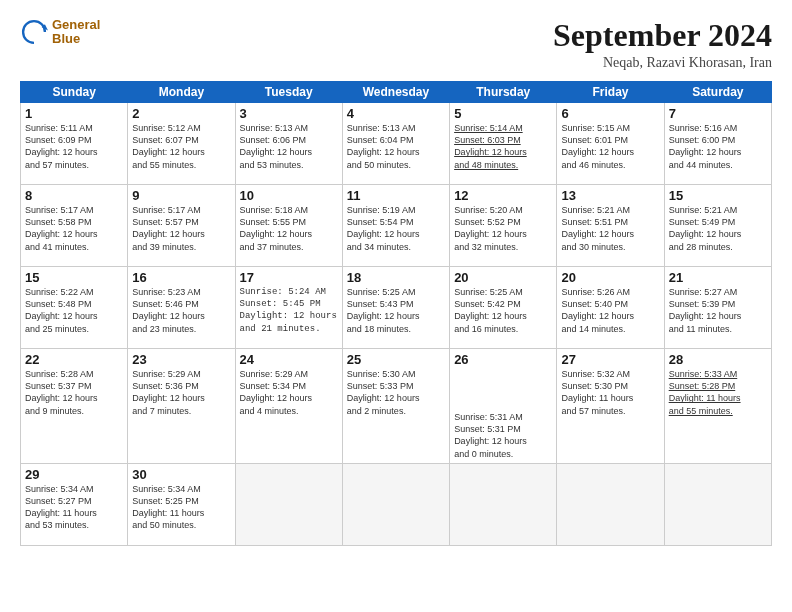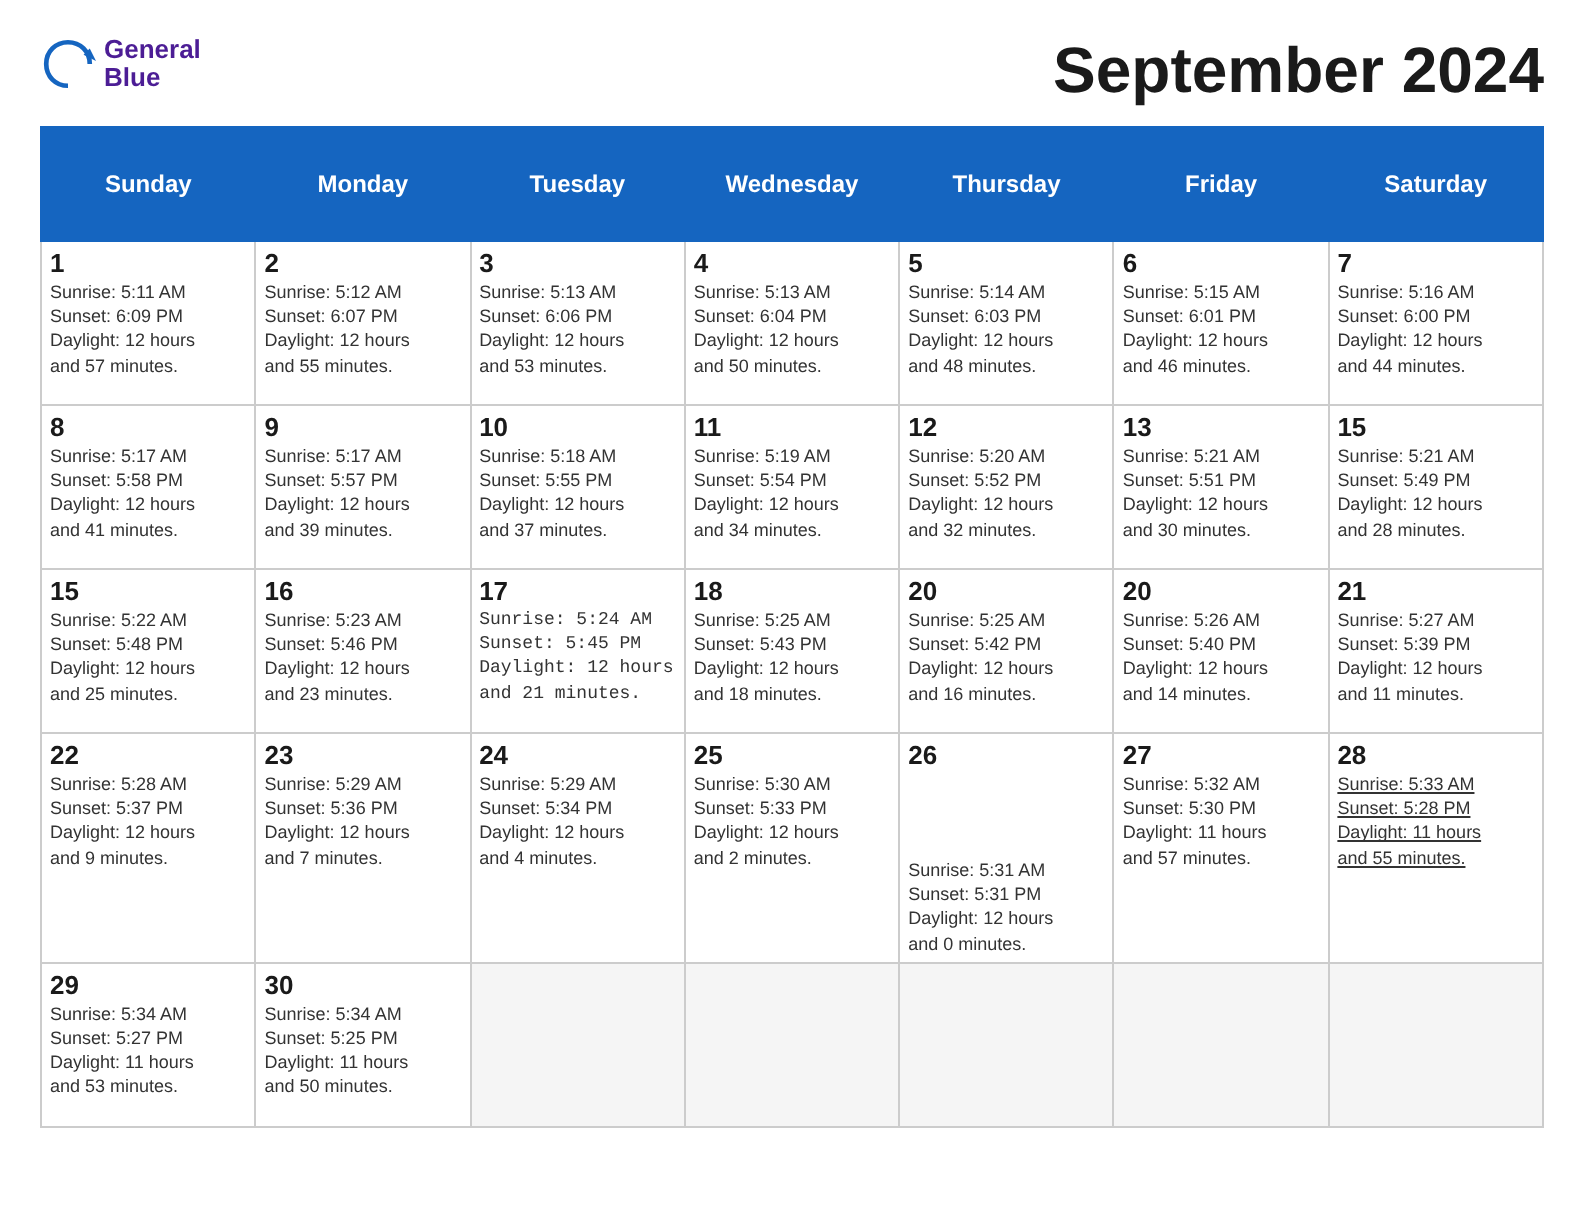--- a/index.html
+++ b/index.html
@@ -27,28 +27,29 @@
       align-items: center;
       gap: 4px;
     }
     .logo-text {
       font-size: 13px;
       font-weight: bold;
       color: #1a1a1a;
       line-height: 1.1;
     }
     .logo-text span {
-      color: #4c1d95;
+      color: #a16207;
     }
     .logo-icon {
       width: 28px;
       height: 28px;
     }
     .title-block {
       text-align: right;
+      font-family: Liberation Serif, serif;
     }
     .month-title {
       font-size: 32px;
       font-weight: bold;
       color: #1a1a1a;
       line-height: 1.1;
     }
     .location {
       font-size: 14px;
       color: #444;
@@ -58,21 +59,21 @@
       width: 100%;
       border-collapse: collapse;
       table-layout: fixed;
     }
     th {
       background: #1565c0;
       color: #fff;
       font-size: 12px;
       font-weight: bold;
       text-align: center;
-      padding: 21px 2px;
+      padding: 3px 2px;
       border: 1px solid #1565c0;
     }
     td {
       border: 1px solid #ccc;
       vertical-align: top;
       padding: 3px 4px;
       font-size: 9.5px;
       color: #222;
       height: 82px;
       background: #fff;
@@ -104,20 +105,21 @@
         <path d="M18 4 C26 4 32 10 32 18" stroke="#1565c0" stroke-width="3" fill="none"></path>
         <polygon points="28,12 36,16 32,8" fill="#1565c0"></polygon>
       </svg>
       <div class="logo-text">
         <div><span>General</span></div>
         <div><span>Blue</span></div>
       </div>
     </div>
     <div class="title-block">
       <div class="month-title">September 2024</div>
+      <div class="location">Neqab, Razavi Khorasan, Iran</div>
     </div>
   </div>
 
   <table>
     <thead>
       <tr>
       <th>Sunday</th>
           <th>Monday</th>
           <th>Tuesday</th>
           <th>Wednesday</th>
@@ -151,21 +153,21 @@
           </td>
           <td>
             <span class="day-num">4</span>
             <div class="day-info" style="white-space: pre-line;">Sunrise: 5:13 AM
 Sunset: 6:04 PM
 Daylight: 12 hours
 and 50 minutes.</div>
           </td>
           <td>
             <span class="day-num">5</span>
-            <div class="day-info" style="white-space: pre-line;">Sunrise: 5:14 AM
+            <div class="day-info" style="white-space: pre-line; text-decoration: underline;">Sunrise: 5:14 AM
 Sunset: 6:03 PM
 Daylight: 12 hours
 and 48 minutes.</div>
           </td>
           <td>
             <span class="day-num">6</span>
             <div class="day-info" style="white-space: pre-line;">Sunrise: 5:15 AM
 Sunset: 6:01 PM
 Daylight: 12 hours
 and 46 minutes.</div>

